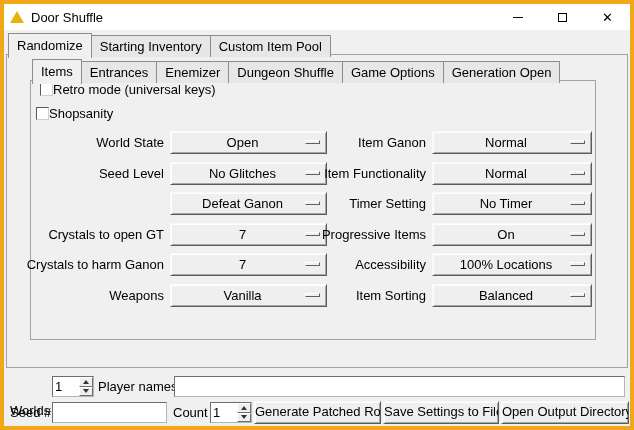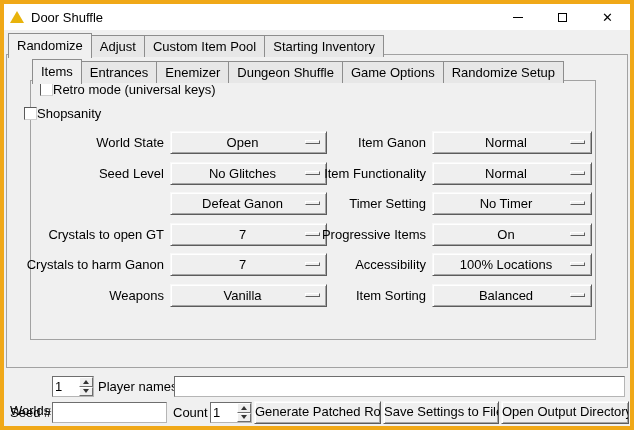--- a/index.html
+++ b/index.html
@@ -78,39 +78,38 @@
     </span>
   </div>
 
   <div class="content">
 
     <div class="pane pane-outer"></div>
     <div class="pane pane-inner"></div>
 
     <div class="tabs tabs-outer">
       <div class="tab active">Randomize</div>
-      <div class="tab">Adjust</div>
+      <div class="tab">Starting Inventory</div>
       <div class="tab">Custom Item Pool</div>
-      <div class="tab">Starting Inventory</div>
     </div>
 
     <div class="tabs tabs-inner">
       <div class="tab active">Items</div>
       <div class="tab">Entrances</div>
       <div class="tab">Enemizer</div>
       <div class="tab">Dungeon Shuffle</div>
       <div class="tab">Game Options</div>
-      <div class="tab">Randomize Setup</div>
+      <div class="tab">Generation Open</div>
     </div>
 
     <div class="check-row" style="left:36px;top:52px;">
       <span class="checkbox"></span>
       <span>Retro mode (universal keys)</span>
     </div>
-    <div class="check-row" style="left:20px;top:76px;">
+    <div class="check-row" style="left:32px;top:76px;">
       <span class="checkbox"></span>
       <span>Shopsanity</span>
     </div>
 
     <div class="field-label fl-left" style="top:101px;">World State</div>
     <div class="dropdown bevel dd-left" style="top:101px;">
       <span class="dd-value">Open</span>
       <span class="dd-ind"></span>
     </div>
 

